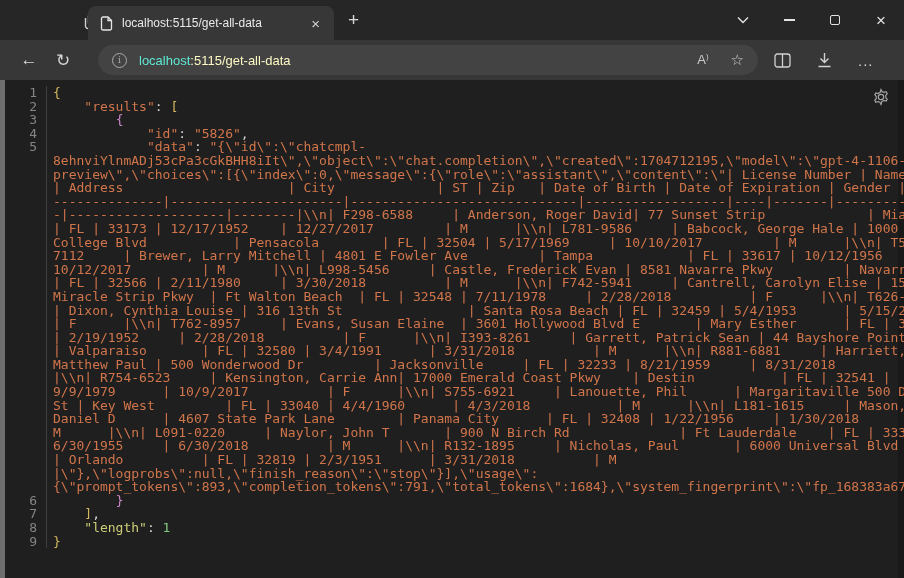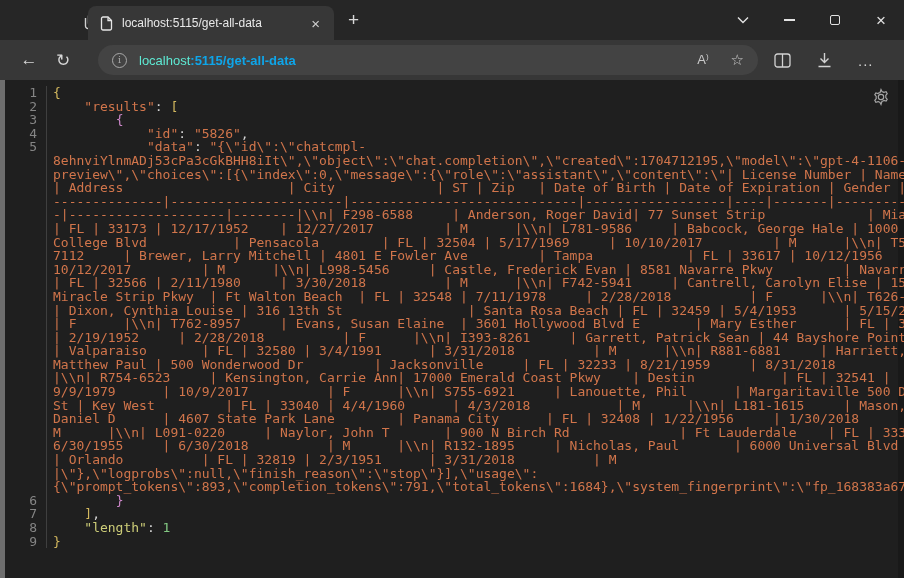--- a/index.html
+++ b/index.html
@@ -33,21 +33,21 @@
   
   .toolbar { position:relative; height:40px; background:#373737; display:flex; align-items:center; }
   .nav-btn { color:#d6d6d6; font-size:17px; width:34px; text-align:center; }
   .nav-back { margin-left:12px; }
   .url-pill { position:relative; margin-left:18px; width:660px; height:30px; background:#434343;
     border-radius:15px; display:flex; align-items:center; padding:0 10px 0 14px; }
   .info-icon { width:15px; height:15px; border:1.3px solid #a9a9a9; border-radius:50%; color:#a9a9a9;
     font-size:9.5px; line-height:12px; text-align:center; font-family:"DejaVu Serif", serif; flex:none; }
   .url-text { margin-left:12px; font-size:13px; flex:1; white-space:nowrap; overflow:hidden; }
   .url-host { color:#5eead4; }
-  .url-rest { color:#0ea5e9;font-weight:bold; }
+  .url-rest { color:#fef9c3; }
   .pill-icons { display:flex; align-items:center; gap:22px; margin-right:4px; }
   .read-aloud { color:#c9c9c9; font-size:13px; }
   .read-aloud sup { font-size:8px; }
   .star { color:#c9c9c9; font-size:15px; }
   .tb-right { display:flex; align-items:center; gap:26px; margin-left:16px; }
   .ellipsis { color:#d2d2d2; font-size:15px; letter-spacing:1px; }
 
   
   .content { position:relative; height:498px; background:#1f1f1f; overflow:hidden; }
   .left-strip { position:absolute; left:0; top:0; width:5px; height:100%; background:#6e6e6e; }

